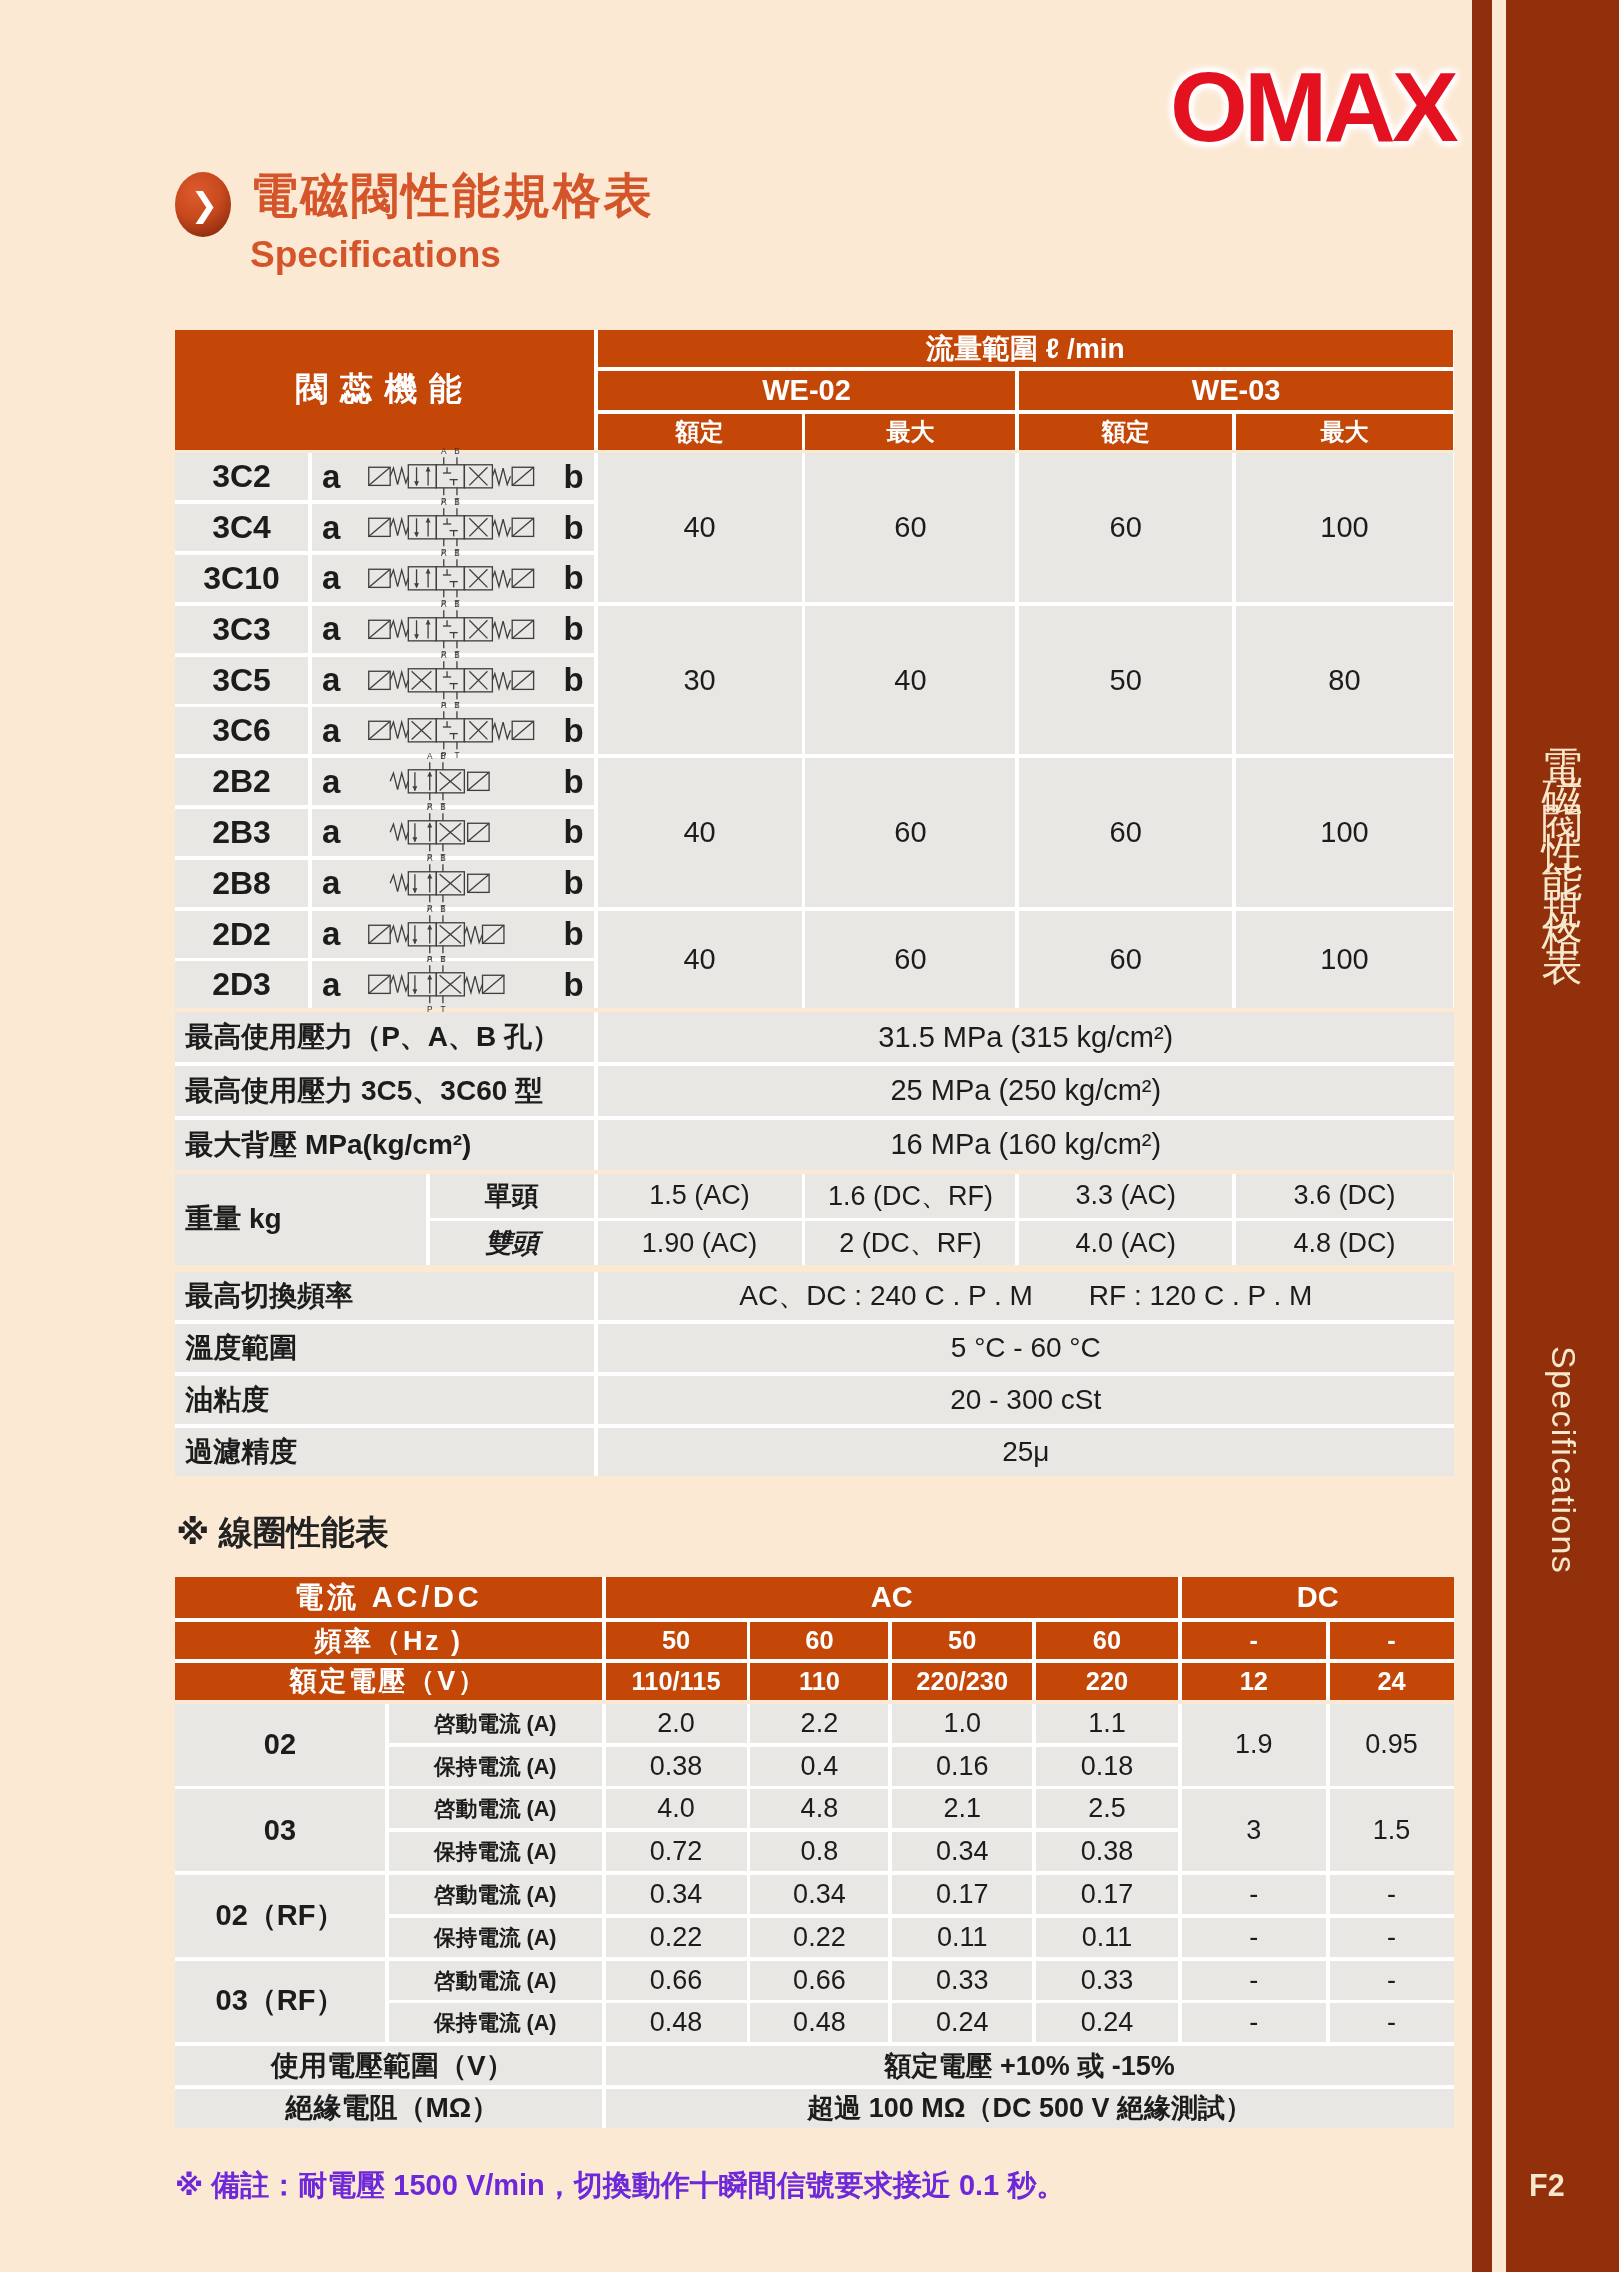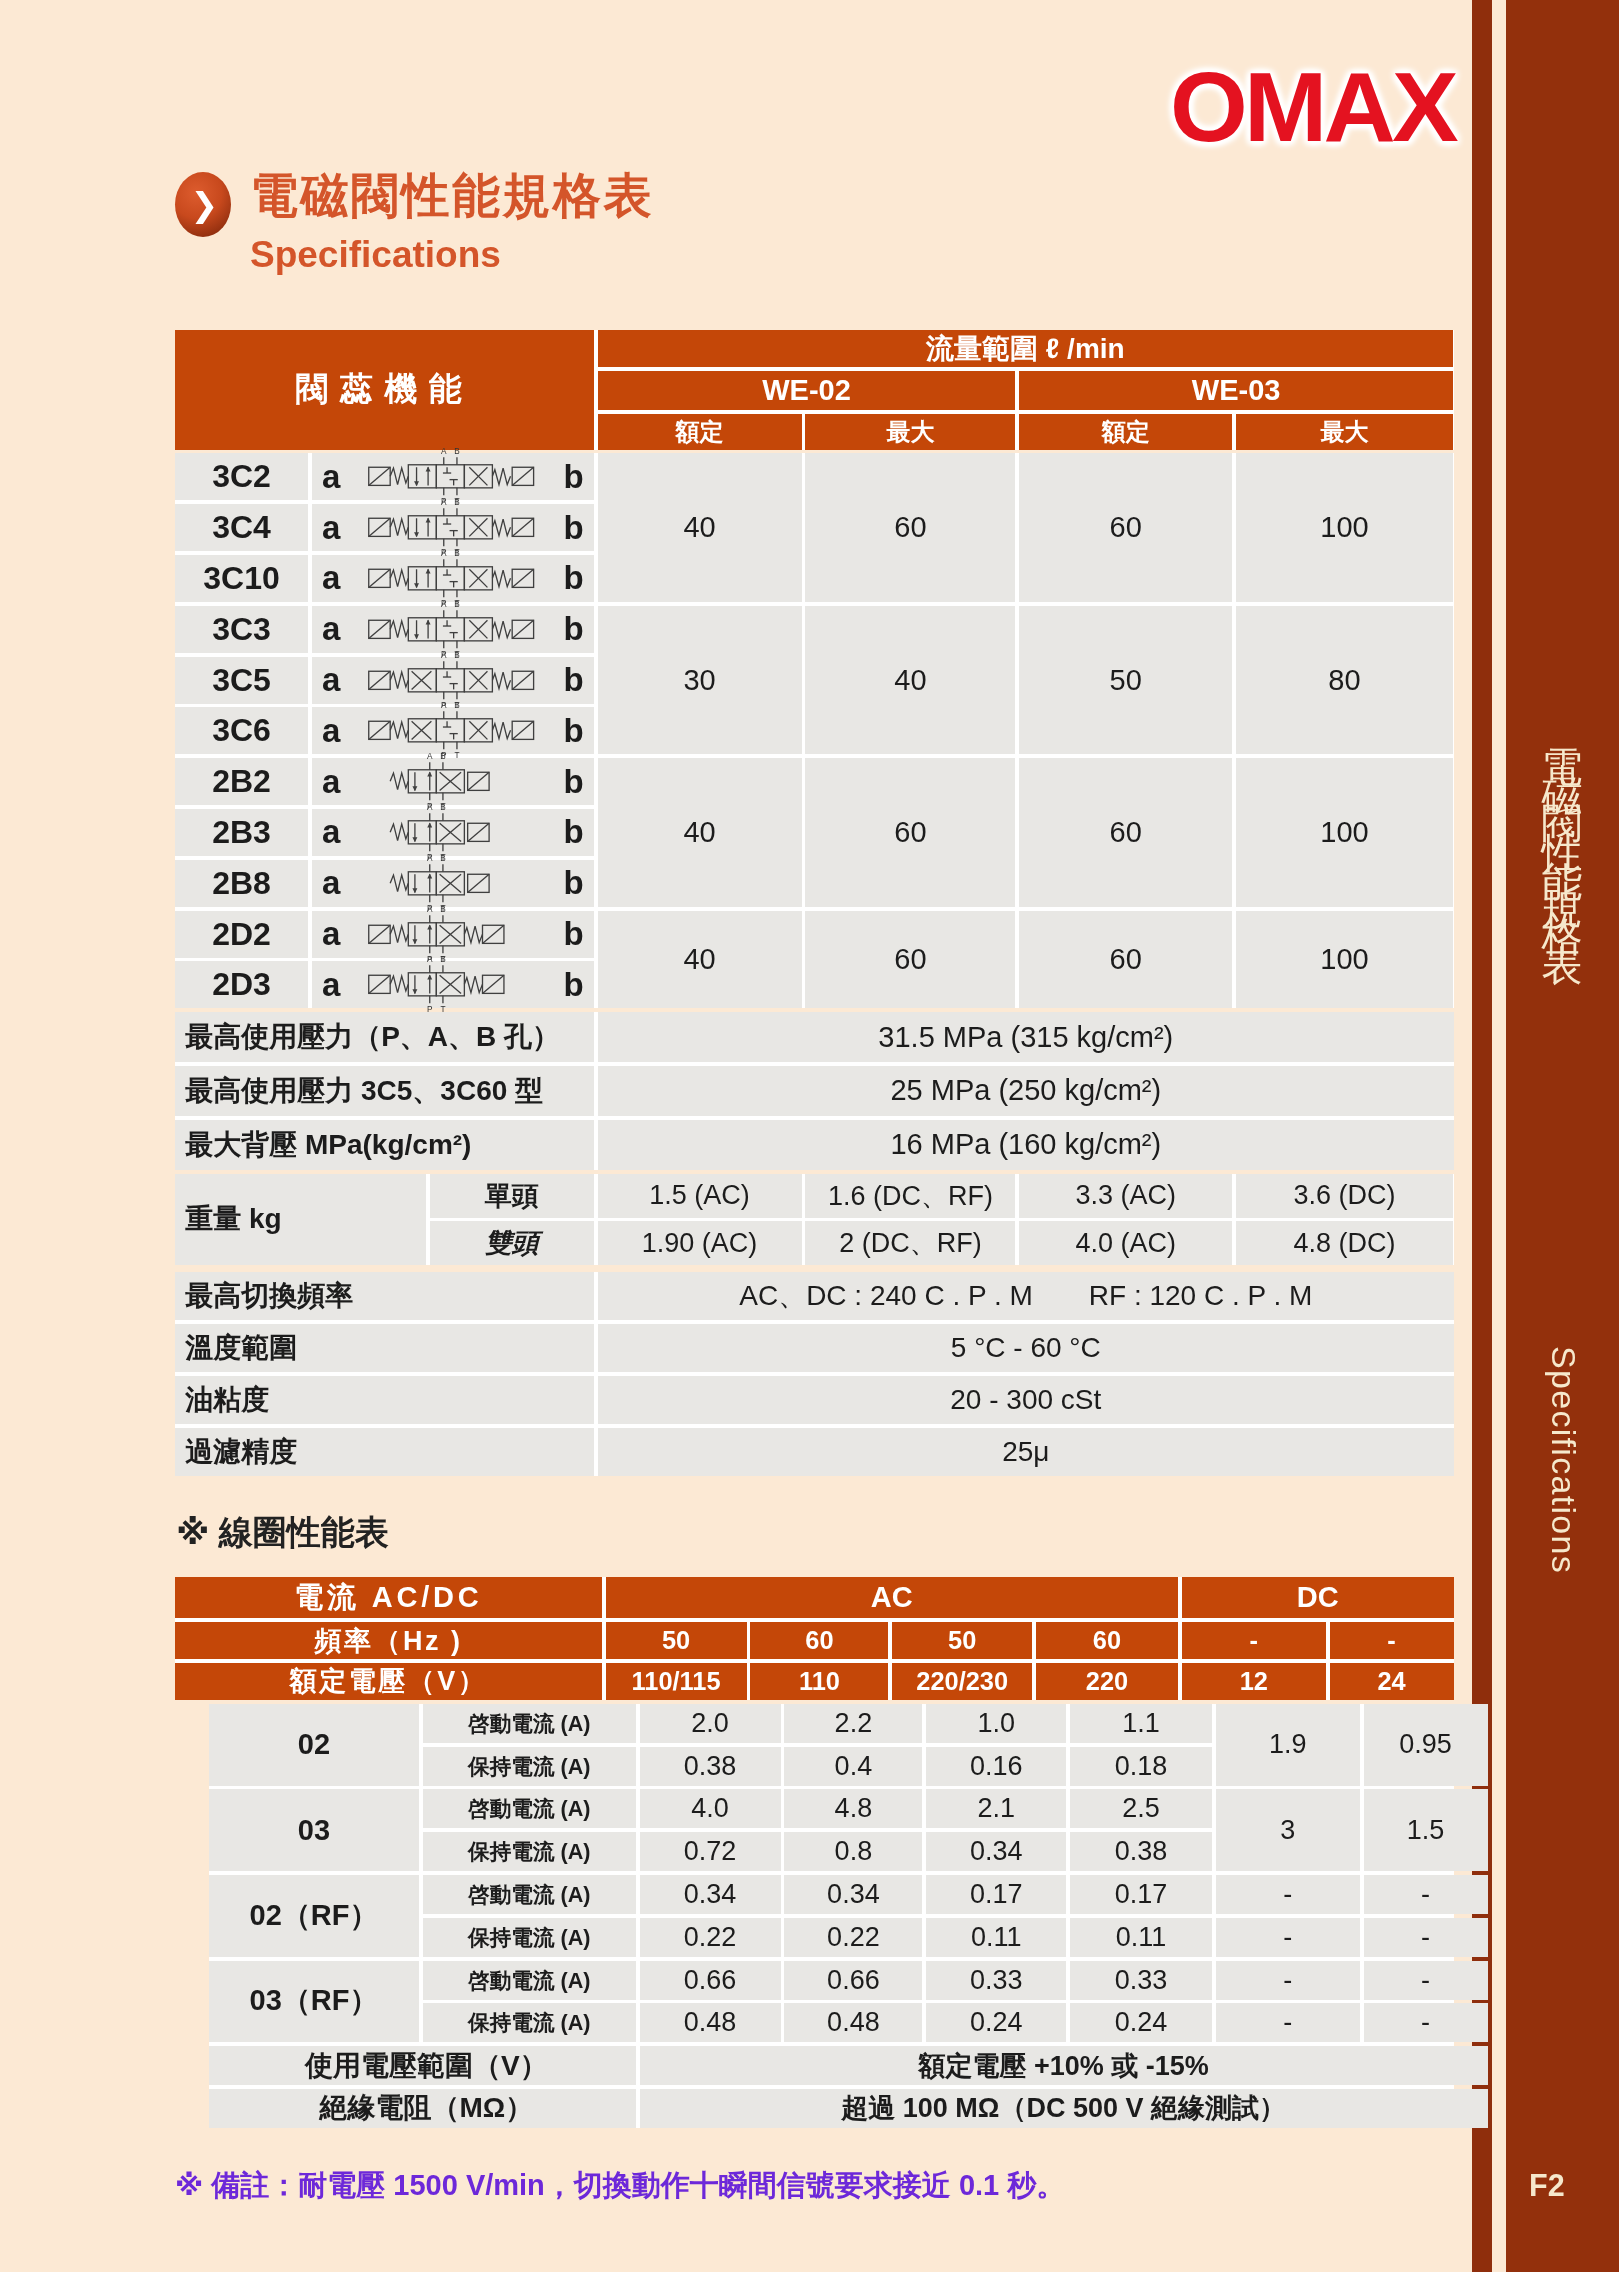--- a/index.html
+++ b/index.html
@@ -70,21 +70,21 @@
   #misc-grid{grid-template-columns:419px 856px;grid-auto-rows:48px;margin-top:7px;}
   #misc-grid .cell.val{font-size:28px;}
   
   .coil-title{margin:34px 0 21.6px 1.3px;font-size:34px;font-weight:700;color:#222;}
   #coil-head{grid-template-columns:210px 213px 141px 138px 140px 142px 144px 124px;grid-template-rows:41px 37px 37px;}
   #coil-head .cur{grid-area:1/1/2/3;font-size:29px;letter-spacing:3.8px;}
   #coil-head .ac{grid-area:1/3/2/7;font-size:29px;}
   #coil-head .dc{grid-area:1/7/2/9;font-size:29px;}
   #coil-head .rowlab{grid-column:1/3;font-size:27px;letter-spacing:2.5px;}
   #coil-head .hv{font-size:25.4px;}
-  #coil-body{grid-template-columns:210px 213px 141px 138px 140px 142px 144px 124px;grid-auto-rows:39px;margin-top:3.8px;margin-left:34px;}
+  #coil-body{grid-template-columns:210px 213px 141px 138px 140px 142px 144px 124px;grid-auto-rows:39px;margin-top:3.8px;}
   #coil-body .cell.val{font-size:27px;}
   
   .note{margin-top:38px;font-size:29px;font-weight:700;color:#6d28d9;}
   svg text{font-family:"Liberation Sans","DejaVu Sans",sans-serif;}
 </style>
 </head>
 <body>
 
 <div class="side-accent"></div>
 <div class="side-main">

